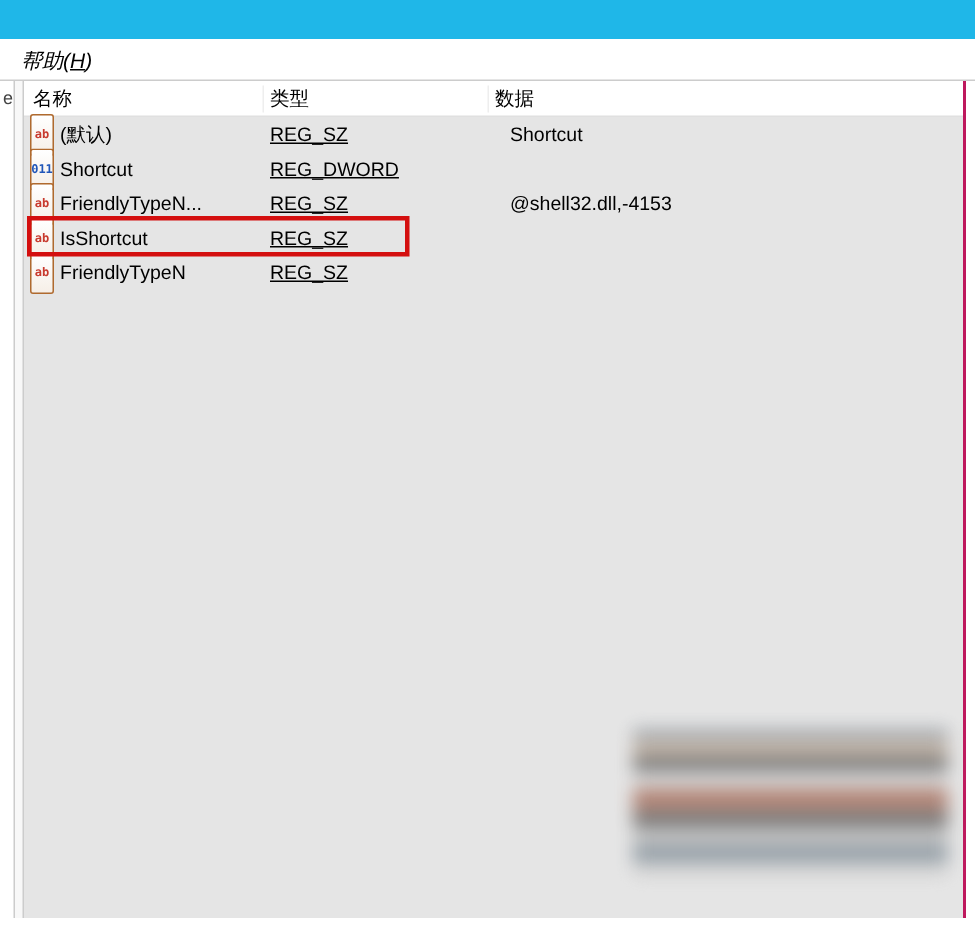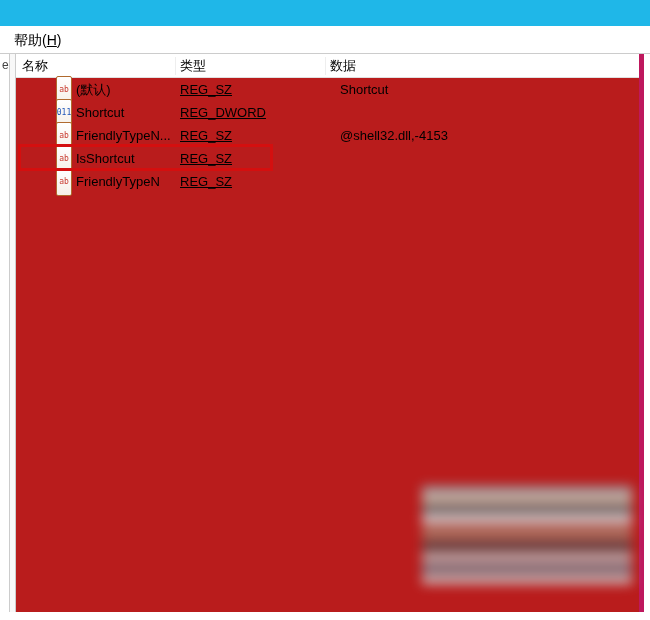--- a/index.html
+++ b/index.html
@@ -24,20 +24,21 @@
     line-height: 28px;
     padding-left: 10px;
     border-bottom: 1px solid #ccc;
     background: #fff;
     font-size: 14px;
   }
   .menu-item {
     display: inline-block;
     padding: 0 4px;
     cursor: default;
+    font-style: italic;
   }
   .menu-item .accel {
     text-decoration: underline;
   }
   .content-wrap {
     position: absolute;
     top: 54px;
     left: 0;
     right: 0;
     bottom: 8px;
@@ -58,22 +59,22 @@
     position: absolute;
     left: 10px; top: 0; bottom: 0;
     width: 6px;
     border-right: 1px solid #ccc;
     background: #f8f8f8;
     cursor: col-resize;
   }
   .list-area {
     position: absolute;
     left: 16px; right: 6px; top: 0; bottom: 0;
-    background: #b91c1c;
-    border-right: 5px solid #be185d;
+    background: #e5e5e5;
+    border-right: 2px solid #be185d;
     overflow: hidden;
   }
   .header-row {
     display: flex;
     height: 24px;
     align-items: center;
     background: #fff;
     border-bottom: 1px solid #e0e0e0;
     font-size: 13px;
   }
@@ -94,24 +95,23 @@
     width: 16px; height: 28px;
     margin-right: 4px;
     flex: 0 0 16px;
     border: 1px solid #b06a2e;
     border-radius: 2px;
     background: linear-gradient(#fff,#f6efe7);
     display: inline-flex;
     align-items: center;
     justify-content: center;
     font-size: 8px;
-    font-weight: normal;
+    font-weight: bold;
     color: #c83a2e;
     font-family: Consolas, monospace;
-    margin-left: 36px;
   }
   .reg-icon.bin { color: #2156b8; }
   .highlight {
     position: absolute;
     border: 3px solid #d40f0f;
     pointer-events: none;
     z-index: 5;
   }
   .smudge {
     position: absolute;

